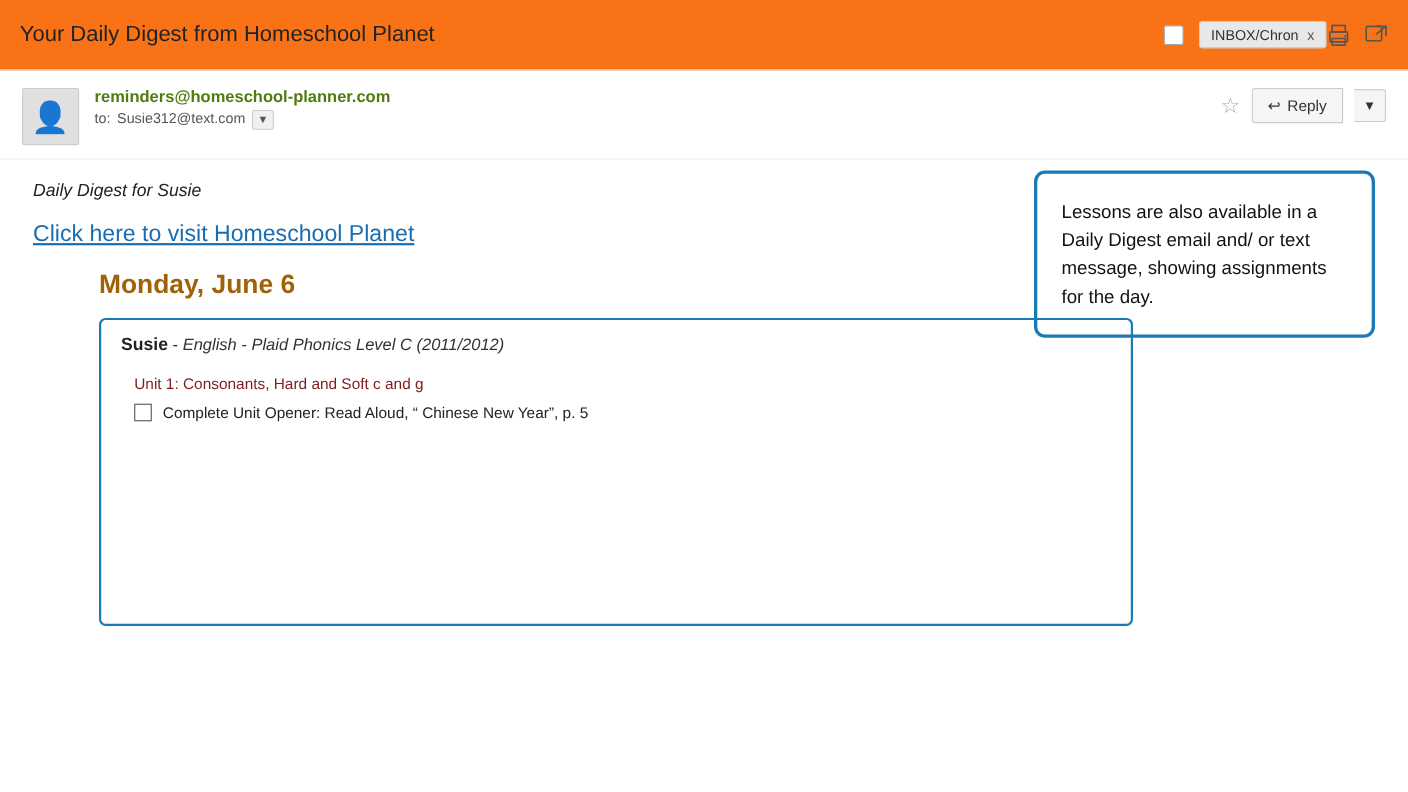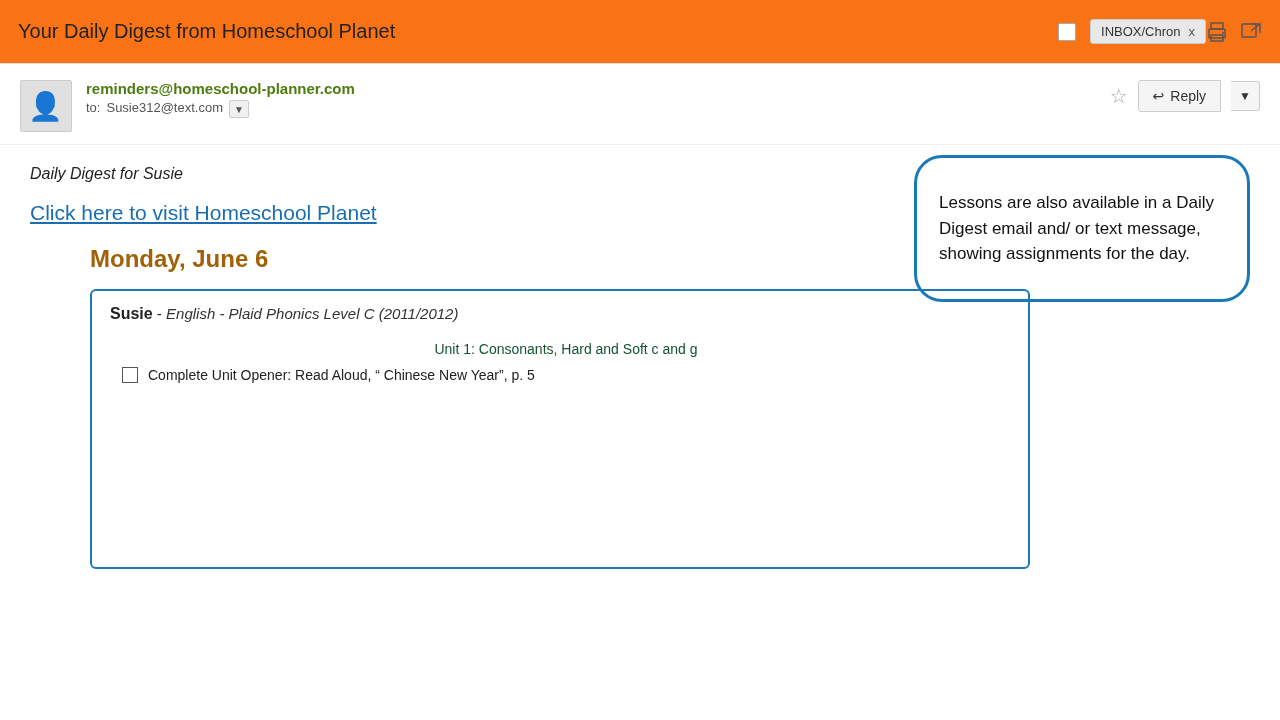--- a/index.html
+++ b/index.html
@@ -179,24 +179,24 @@
       color: #a16207;
       margin-bottom: 16px;
       padding-left: 60px;
     }
 
     
     .callout-box {
       position: absolute;
       top: 10px;
       right: 30px;
-      width: 336px;
+      width: 310px;
       border: 3px solid #1a7ab5;
-      border-radius: 28px;
-      padding: 32px 22px;
+      border-radius: 10px;
+      padding: 22px 22px;
       background: #fff;
       font-size: 17px;
       line-height: 1.5;
       color: #111;
     }
 
     
     .assignment-card {
       border: 2.5px solid #1a7ab5;
       border-radius: 6px;
@@ -215,22 +215,21 @@
       font-size: 16px;
     }
     .subject-italic {
       font-style: italic;
       font-weight: normal;
       color: #333;
     }
     .unit-title {
       padding: 8px 18px 4px 30px;
       font-size: 14px;
-      color: #14532d;
-      text-align: center;
+      color: #7f1d1d;
     }
     .task-item {
       display: flex;
       align-items: center;
       padding: 5px 18px 5px 30px;
       font-size: 14px;
       gap: 10px;
     }
     .task-checkbox {
       width: 16px;

